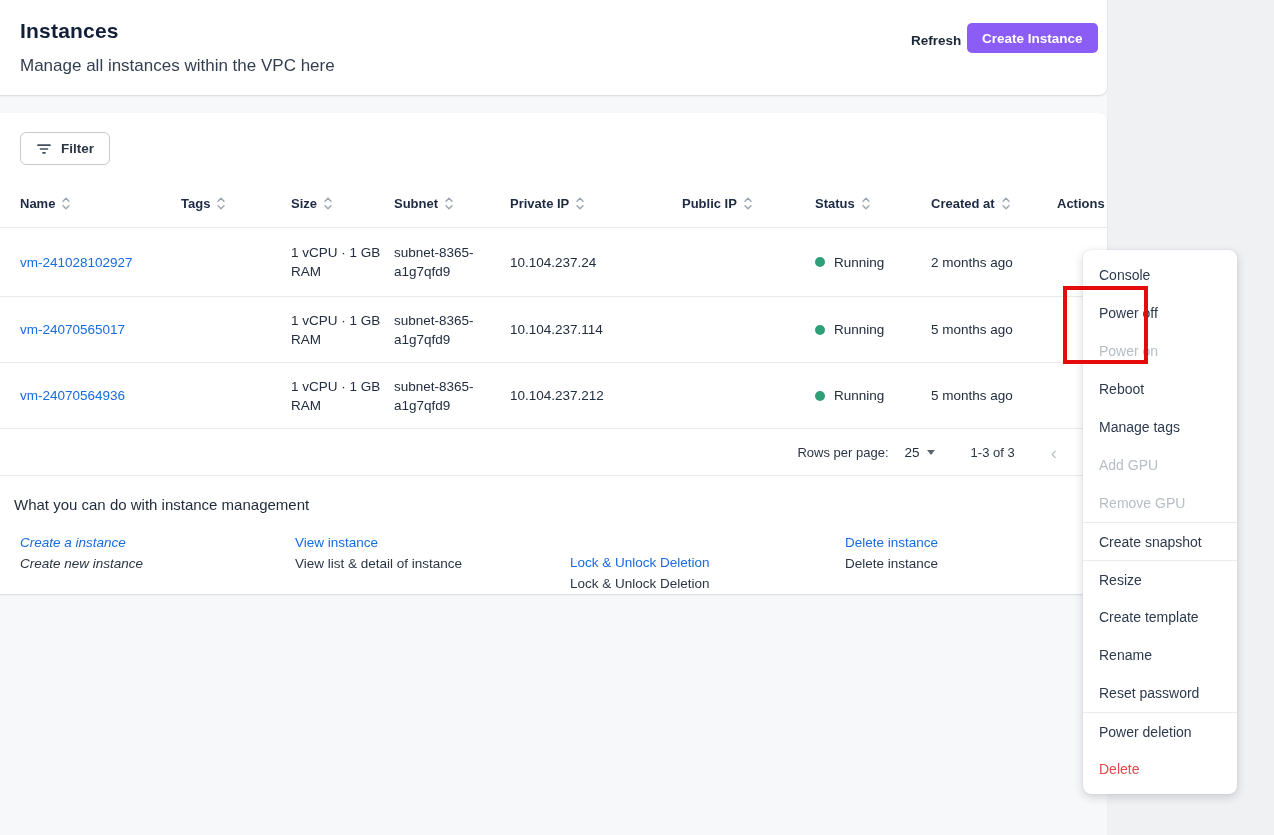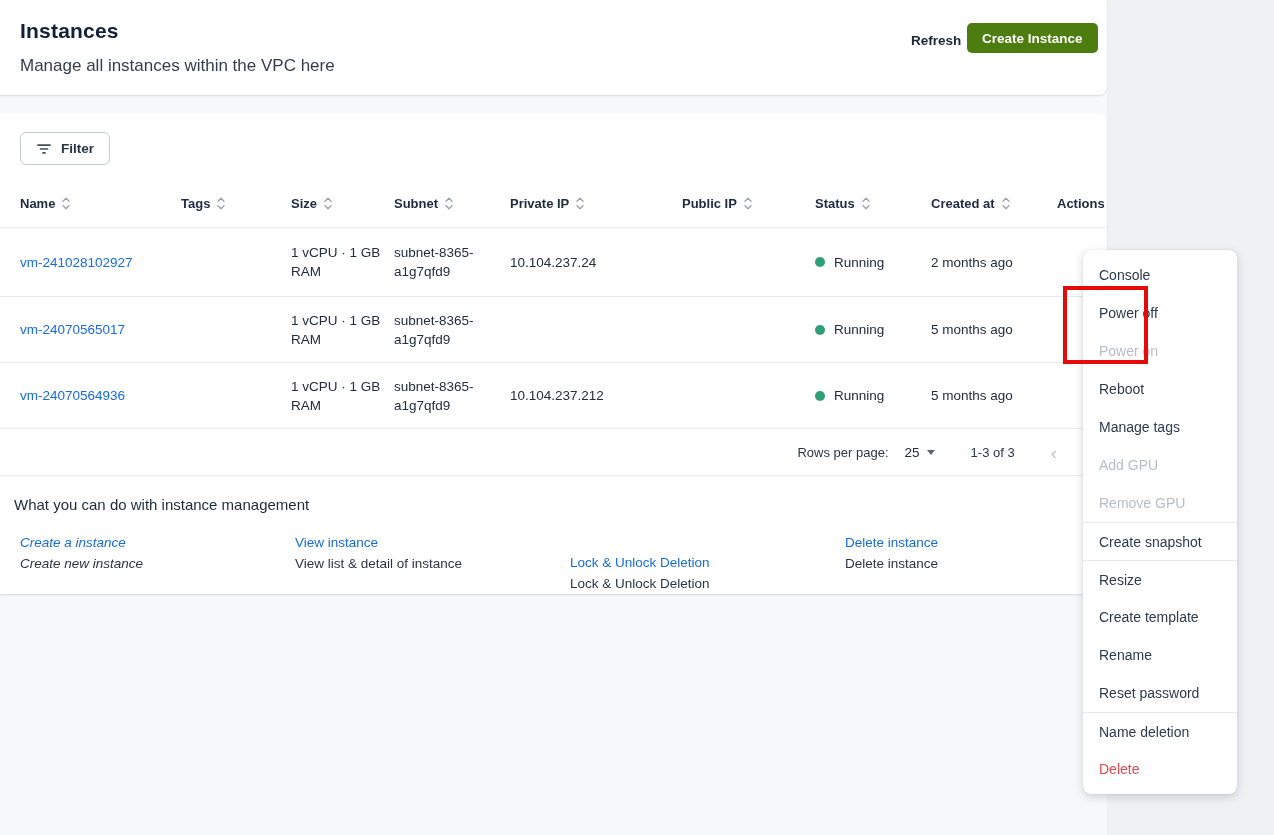--- a/index.html
+++ b/index.html
@@ -32,21 +32,21 @@
     font-size: 17px; color: #333e4e;
   }
   .refresh-btn {
     position: absolute; left: 903px; top: 28px;
     background: none; border: none; cursor: pointer;
     font-family: inherit; font-size: 13.5px; font-weight: 700; color: #1b2737;
     padding: 5px 8px;
   }
   .create-instance-btn {
     position: absolute; left: 967px; top: 23px; height: 30px;
-    background: #4d7c0f; border: none; border-radius: 5px; cursor: pointer;
+    background: #8b5cf6; border: none; border-radius: 5px; cursor: pointer;
     font-family: inherit; font-size: 13.5px; font-weight: 700; color: #ffffff;
     padding: 0 15px;
   }
 
   
   .main-card {
     position: absolute; left: 0; top: 113px; width: 1107px; height: 481px;
     background: #fff; border-radius: 0 8px 8px 0;
     box-shadow: 0 1px 2px rgba(20,30,50,.14);
   }
@@ -251,20 +251,21 @@
       <div class="cell c-actions"></div>
     </div>
 
     <div class="tbl-row tbl-r2">
       <div class="cell c-name">
           <a class="vm-link">vm-24070565017</a>
         </div>
       <div class="cell c-tags"></div>
       <div class="cell c-size">1 vCPU · 1 GB RAM</div>
       <div class="cell c-subnet">subnet-8365-a1g7qfd9</div>
+      <div class="cell c-pip">10.104.237.114</div>
       <div class="cell c-pubip"></div>
       <div class="cell c-status">
         <span class="status-dot"></span>
         <span>Running</span>
       </div>
       <div class="cell c-created">5 months ago</div>
       <div class="cell c-actions"></div>
     </div>
 
     <div class="tbl-row tbl-r3">
@@ -319,18 +320,18 @@
     <li class="menu-item disabled">Power on</li>
     <li class="menu-item">Reboot</li>
     <li class="menu-item">Manage tags</li>
     <li class="menu-item disabled">Add GPU</li>
     <li class="menu-item disabled">Remove GPU</li>
     <li class="menu-item divider-before">Create snapshot</li>
     <li class="menu-item divider-before">Resize</li>
     <li class="menu-item">Create template</li>
     <li class="menu-item">Rename</li>
     <li class="menu-item">Reset password</li>
-    <li class="menu-item divider-before">Name deletion</li>
+    <li class="menu-item divider-before">Power deletion</li>
     <li class="menu-item danger">Delete</li>
   </ul>
 
   <div class="annotation-box"></div>
 </div>
 
 </body></html>

